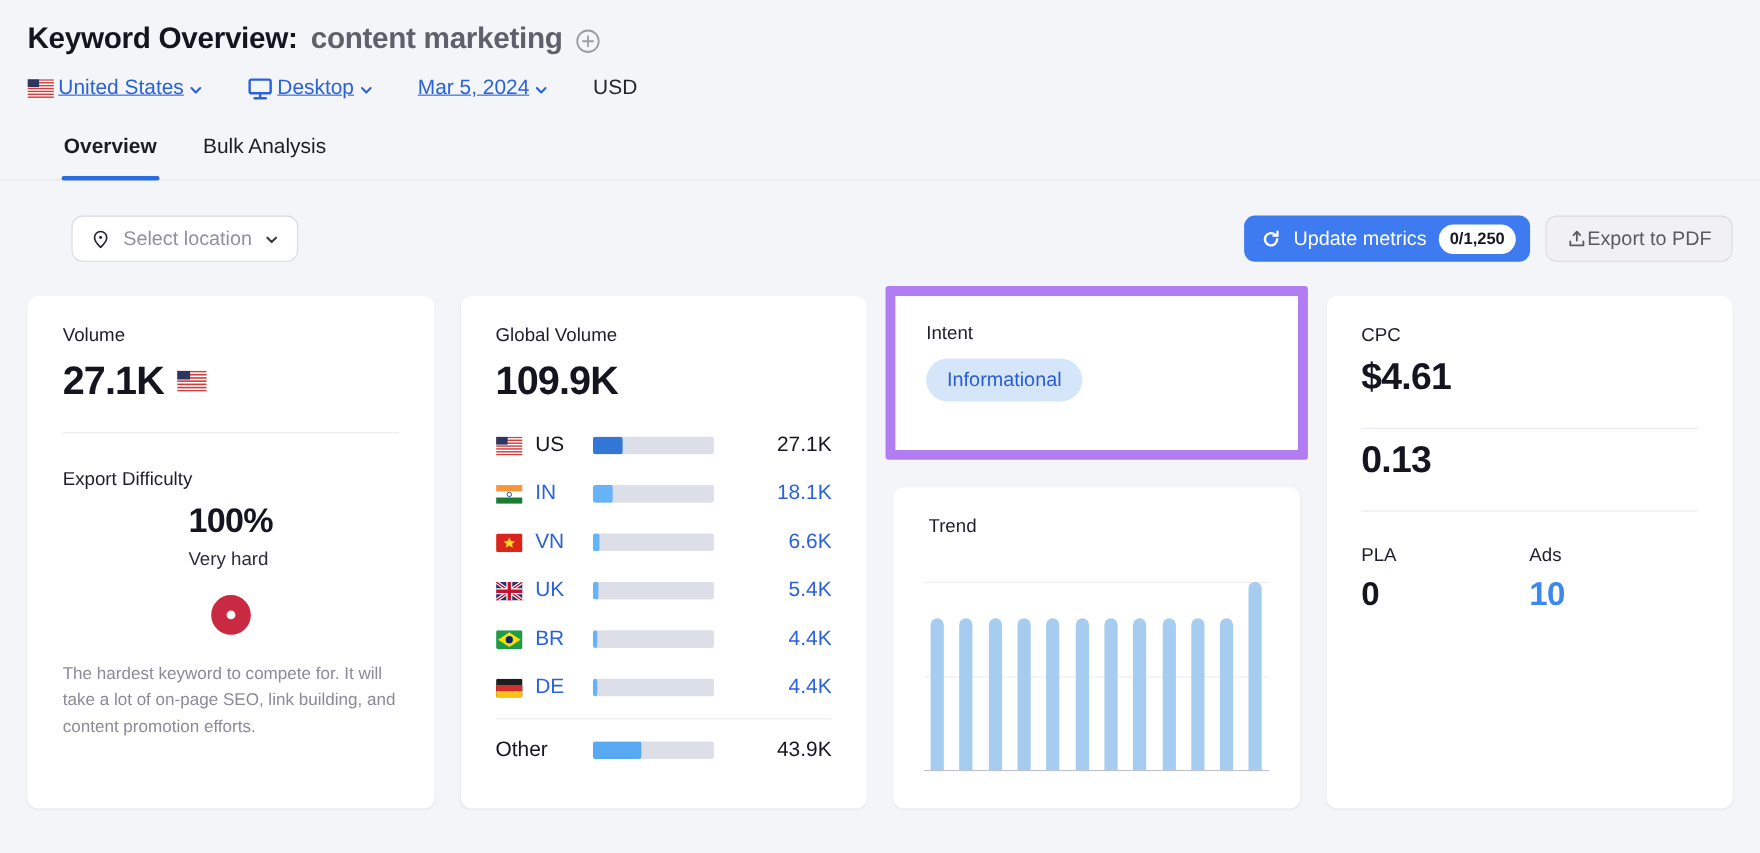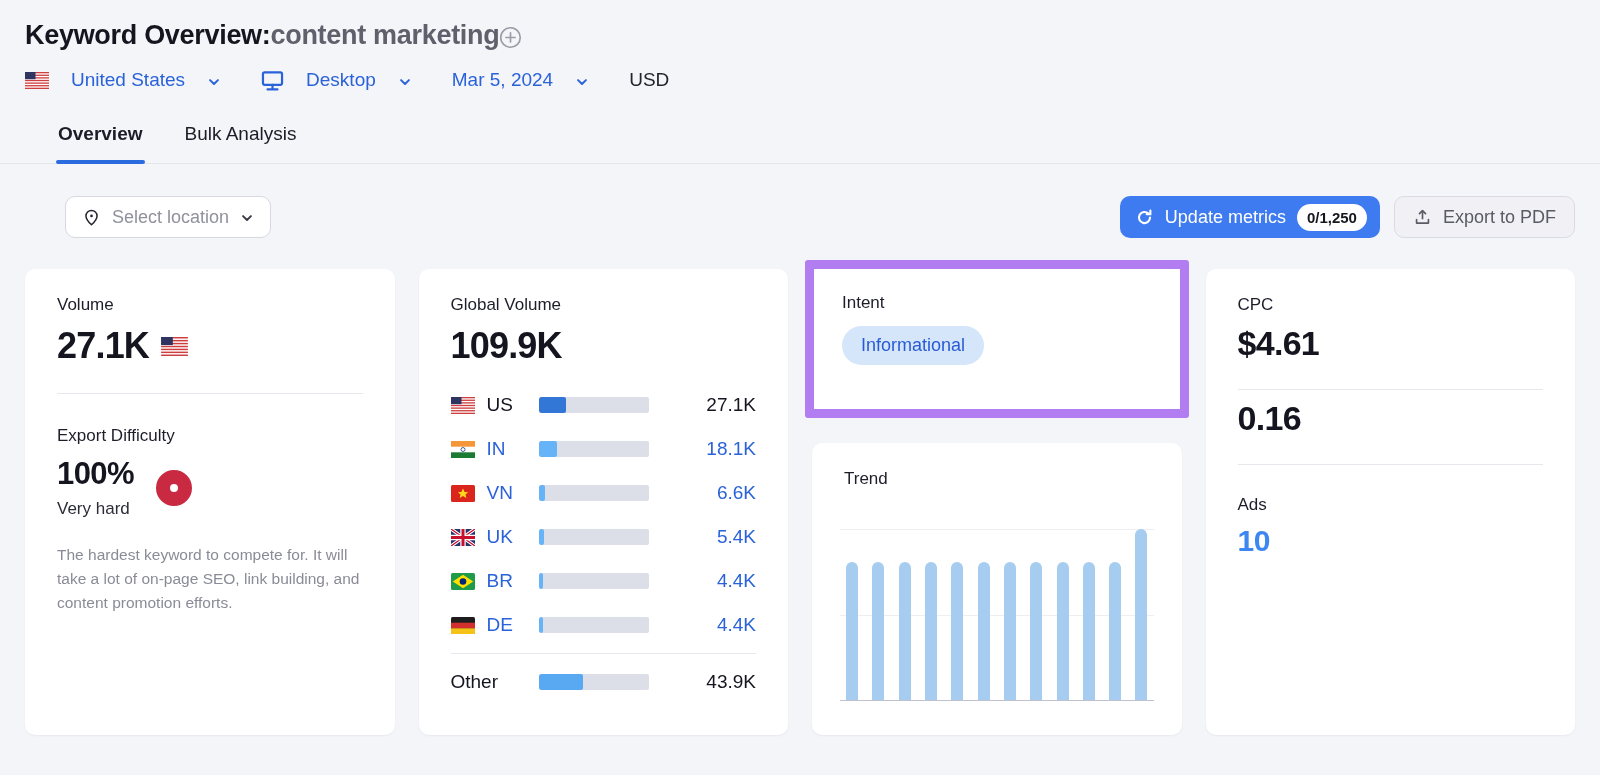--- a/index.html
+++ b/index.html
@@ -11,60 +11,60 @@
   }
   *{box-sizing:border-box; margin:0; padding:0;}
   body{
     width:1600px; height:775px; overflow:hidden;
     background:#f4f5f9; color:var(--text);
     font-family:"Liberation Sans", sans-serif;
   }
   .page{padding:18px 25px 0;}
 
   
-  .title-row{display:flex; align-items:center; margin-top:2px;}
+  .title-row{display:flex; align-items:center; gap:12px; margin-top:2px;}
   .title-main{font-size:27px; font-weight:700; color:var(--ink); letter-spacing:-0.3px;}
   .title-keyword{font-size:27px; font-weight:600; color:#5f606b; letter-spacing:-0.3px;}
   .plus-circle{display:inline-flex; margin-top:3px; cursor:pointer;}
 
   .filters{display:flex; align-items:center; gap:40px; margin-top:18px; font-size:19px;}
-  .filter{display:flex; align-items:center; gap:22px; color:var(--link-blue); cursor:pointer;}
+  .filter{display:flex; align-items:center; gap:4px; color:var(--link-blue); cursor:pointer;text-decoration:underline;}
   .filter .caret{margin-top:3px;}
   .currency{color:#23242e;}
 
   
   .tabs{display:flex; gap:38px; margin:28px -25px 0; padding:0 25px; border-bottom:1px solid #e4e5eb;}
   .tab{position:relative; font-size:19px; padding:4px 2px 18px; color:#1b1c27; cursor:pointer; font-weight:500;}
   .tab.active{font-weight:600;margin-left:31px;}
   .tab.active::after{content:""; position:absolute; left:0; right:0; bottom:-1px; height:4px; border-radius:3px; background:#2a6bdf;}
 
   
   .toolbar{display:flex; justify-content:space-between; align-items:center; margin-top:32px;padding-left:40px;}
   .select-location{height:42px; background:#fff; border:1px solid #d8d9e0; border-radius:10px;
     display:flex; align-items:center; gap:11px; padding:0 16px; color:#90919c; font-size:18px; cursor:pointer;}
   .select-location .caret{color:#3a3b45; margin-top:2px;}
   .toolbar-right{display:flex; gap:14px;}
   .btn-update{height:42px; background:var(--accent-blue); border:none; border-radius:10px; color:#fff;
     display:flex; align-items:center; gap:11px; padding:0 13px 0 15px; font-size:18px; font-weight:500; cursor:pointer;
     font-family:"Liberation Sans", sans-serif;}
   .quota-badge{background:#fff; color:#17181f; border-radius:999px; padding:5px 10px; font-size:15px; font-weight:700;}
   .btn-export{height:42px; background:#f1f1f5; border:1px solid #dadbe2; border-radius:10px; color:#595a64;
-    display:flex; align-items:center; gap:11px; padding:0 18px; font-size:18px; cursor:pointer;
+    display:flex; align-items:center; padding:0 18px; font-size:18px; cursor:pointer;
     font-family:"Liberation Sans", sans-serif;}
 
   
   .grid{display:grid; grid-template-columns:repeat(4,1fr); gap:24px; margin-top:31px; height:466px;}
   .card{background:#fff; border-radius:10px; padding:26px 32px; box-shadow:0 1px 2px rgba(24,26,38,.05);}
   .card-label{font-size:17px; color:var(--text);}
   .big-value{font-size:36px; font-weight:800; color:var(--ink); letter-spacing:-0.8px; margin-top:10px; display:flex; align-items:center; gap:12px;}
   .divider{height:1px; background:var(--line); margin-top:26px;}
 
   
   .kd-label{margin-top:32px;}
-  .kd-row{display:flex; align-items:center; gap:22px; margin-top:10px;}
+  .kd-row{display:flex; align-items:center; gap:22px; margin-top:10px;flex-direction:column;}
   .kd-value{font-size:31px; font-weight:800; color:var(--ink); letter-spacing:-0.6px;}
   .kd-level{font-size:17px; color:#2c2d38; margin-top:7px;}
   .kd-donut{width:36px; height:36px; border:14px solid var(--difficulty-red); border-radius:50%;}
   .kd-desc{margin-top:24px; font-size:15.5px; line-height:1.55; color:var(--muted);}
 
   
   .gv-rows{margin-top:16px;}
   .gv-row{display:flex; align-items:center; height:44px;}
   .gv-flag{width:24px; display:flex;}
   .gv-code{width:52px; margin-left:12px; font-size:19px; color:var(--ink);}
@@ -380,23 +380,27 @@
               <div class="t-bar" style="height: 100%;"></div>
             </div>
         </div>
       </div>
     </div>
 
     <div class="card">
       <div class="card-label">CPC</div>
       <div class="mid-value">$4.61</div>
       <div class="divider"></div>
-      <div class="mid-value">0.16</div>
+      <div class="mid-value">0.13</div>
       <div class="divider"></div>
       <div class="pla-ads">
+        <div class="pa-col">
+          <div class="card-label">PLA</div>
+          <div class="pa-value">0</div>
+        </div>
         <div class="pa-col">
           <div class="card-label">Ads</div>
           <div class="pa-value ads">10</div>
         </div>
       </div>
     </div>
 
   </div>
 </div>
 

